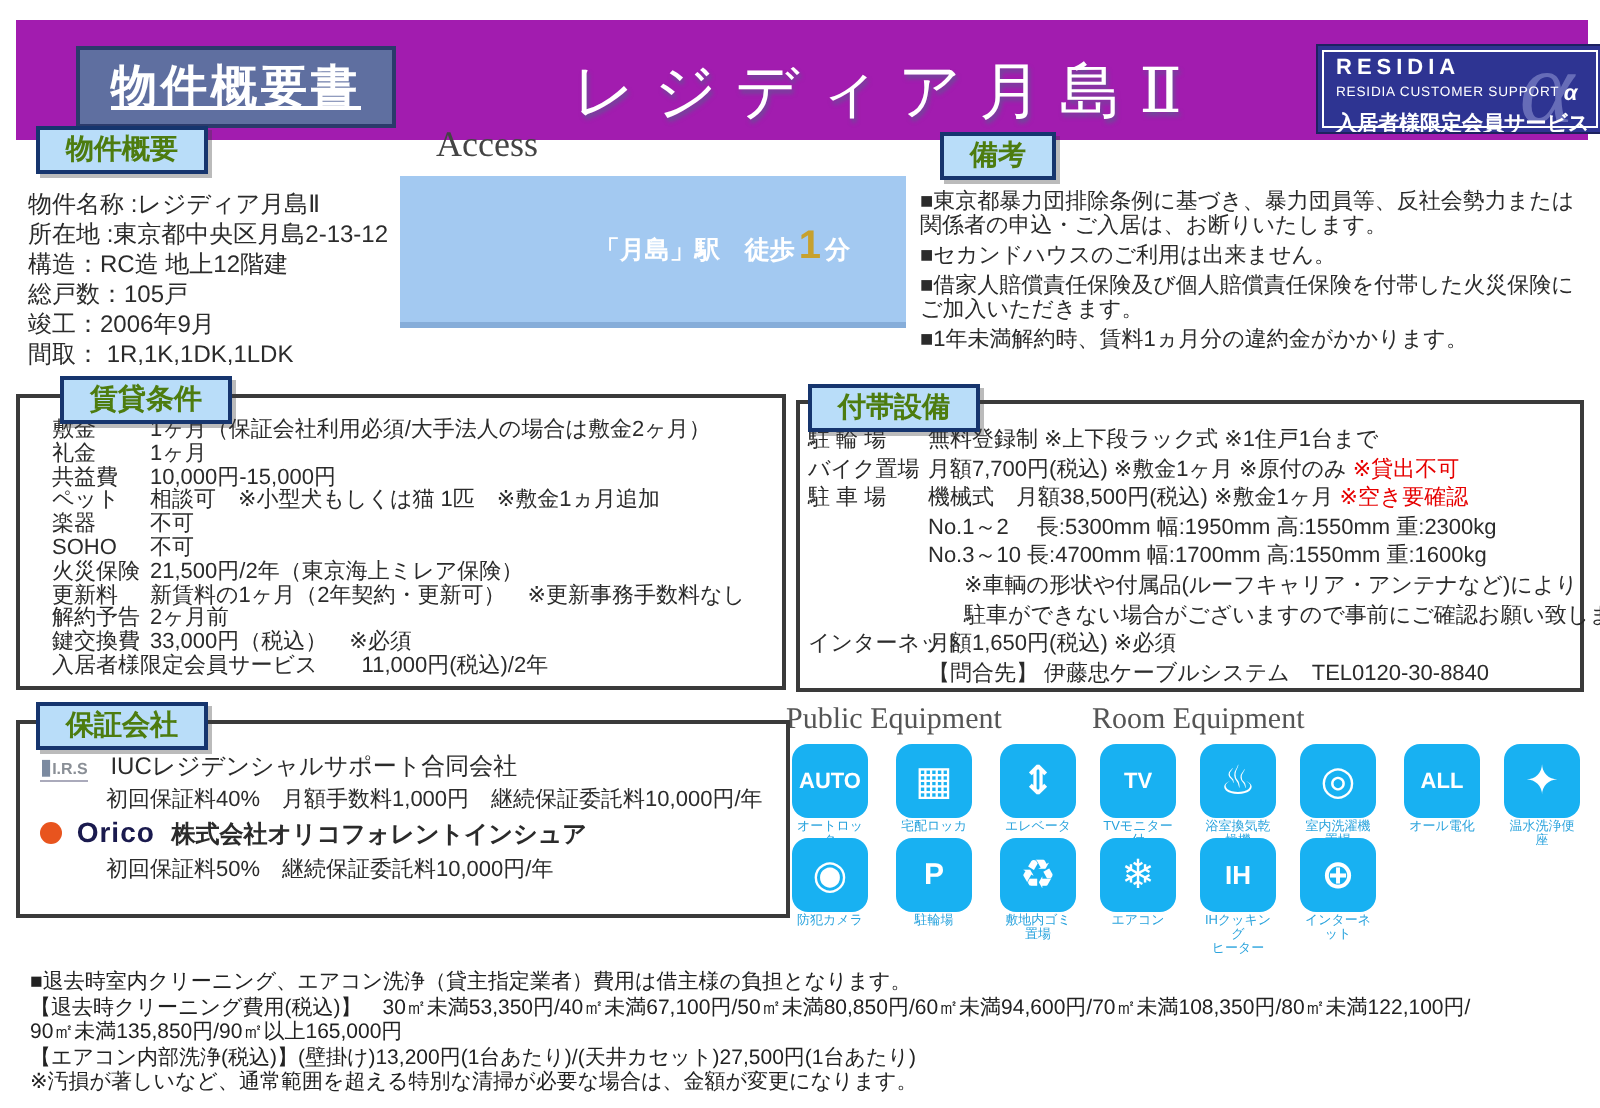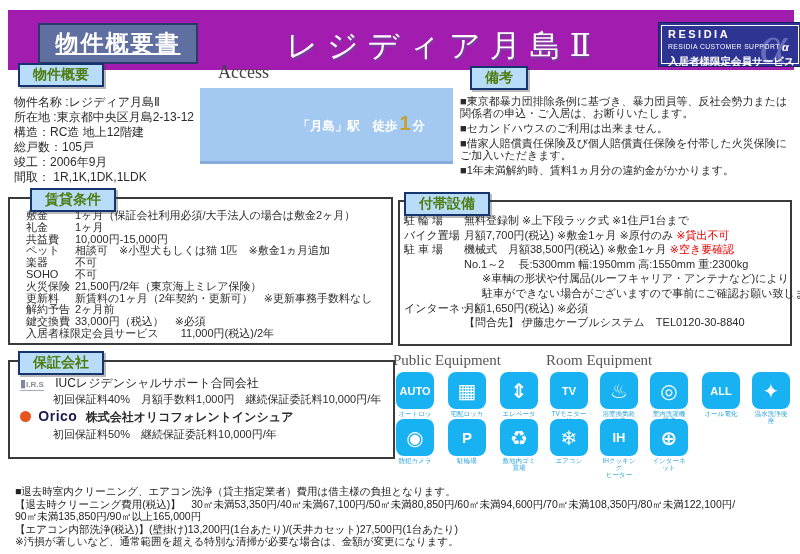--- a/index.html
+++ b/index.html
@@ -208,20 +208,21 @@
     <div class="fac-row">
         <span class="lbl">駐 車 場</span>
         <span><span>機械式　月額38,500円(税込) ※敷金1ヶ月 </span><span class="red">※空き要確認</span></span>
       </div>
     <div class="fac-row">
         <span class="lbl"></span>
         <span>No.1～2　 長:5300mm 幅:1950mm 高:1550mm 重:2300kg</span>
       </div>
     <div class="fac-row">
         <span class="lbl"></span>
+        <span>No.3～10 長:4700mm 幅:1700mm 高:1550mm 重:1600kg</span>
       </div>
     <div class="fac-row">
         <span class="lbl"></span>
         <span class="indent">※車輌の形状や付属品(ルーフキャリア・アンテナなど)により</span>
       </div>
     <div class="fac-row">
         <span class="lbl"></span>
         <span class="indent">駐車ができない場合がございますので事前にご確認お願い致します。</span>
       </div>
     <div class="fac-row">

